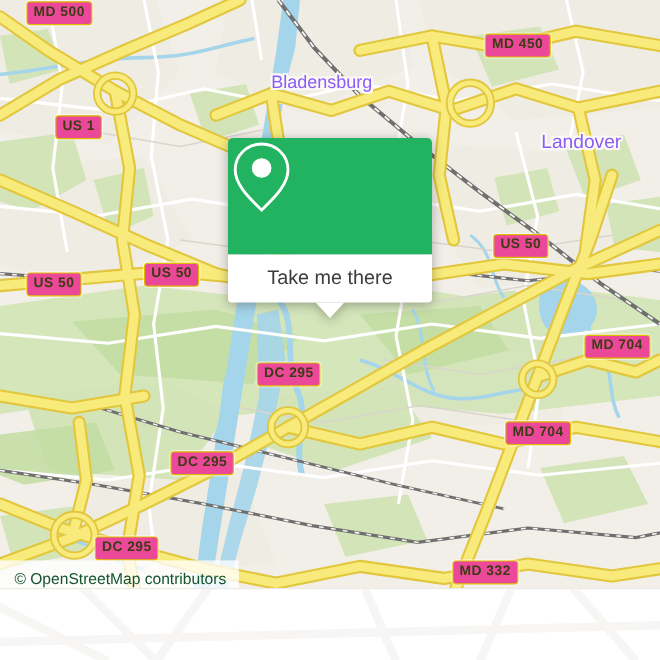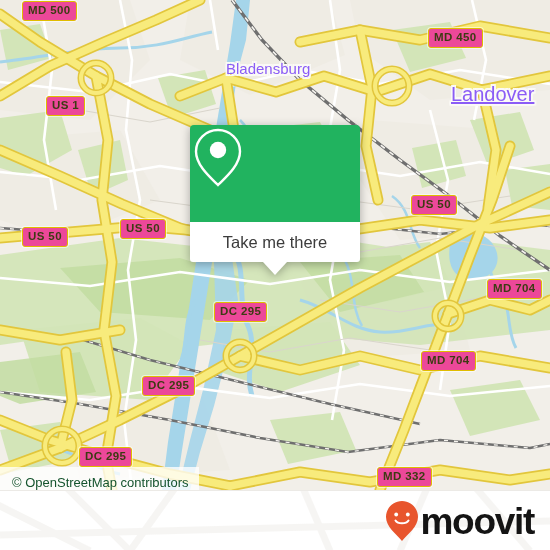--- a/index.html
+++ b/index.html
@@ -43,21 +43,21 @@
     font-size:11.5px;
     letter-spacing:.4px;
     line-height:1;
     padding:3px 5px 3.5px 5px;
     white-space:nowrap;
     box-shadow:0 0 0 1px rgba(255,255,255,.55);
   }
 
   
   .card{
-    position:absolute;left:190px;top:125px;width:170px;
+    position:absolute;left:190px;top:115px;width:170px;
     filter:drop-shadow(0 2px 5px rgba(0,0,0,.30));
   }
   .card-top{
     background:#21b35f;
     border-radius:4px 4px 0 0;
     height:97px;
     display:flex;align-items:center;justify-content:center;
   }
   .card-btn{
     background:#ffffff;
@@ -282,24 +282,24 @@
           <circle cx="96" cy="78" r="15"></circle>
           <circle cx="392" cy="86" r="17"></circle>
           <circle cx="240" cy="356" r="14"></circle>
           <circle cx="62" cy="446" r="17"></circle>
           <circle cx="448" cy="316" r="13"></circle>
         </g>
       </g>
     </svg>
 
     <div class="place-label" style="left:226px;top:60px;font-size:15px;">Bladensburg</div>
-    <div class="place-label" style="left:451px;top:83px;font-size:20px;text-decoration:underline;">Landover</div>
+    <div class="place-label" style="left:451px;top:110px;font-size:16px;">Landover</div>
 
     <div class="shield" style="left:22px;top:1px;">MD 500</div>
-    <div class="shield" style="left:428px;top:28px;">MD 450</div>
+    <div class="shield" style="left:404px;top:28px;">MD 450</div>
     <div class="shield" style="left:46px;top:96px;">US 1</div>
     <div class="shield" style="left:120px;top:219px;">US 50</div>
     <div class="shield" style="left:22px;top:227px;">US 50</div>
     <div class="shield" style="left:411px;top:195px;">US 50</div>
     <div class="shield" style="left:487px;top:279px;">MD 704</div>
     <div class="shield" style="left:214px;top:302px;">DC 295</div>
     <div class="shield" style="left:142px;top:376px;">DC 295</div>
     <div class="shield" style="left:79px;top:447px;">DC 295</div>
     <div class="shield" style="left:421px;top:351px;">MD 704</div>
     <div class="shield" style="left:377px;top:467px;">MD 332</div>
@@ -323,24 +323,15 @@
       <g stroke="#e3e0da" fill="none" stroke-width="7">
         <path d="M-10,10 L90,60"></path>
         <path d="M60,-10 L130,60"></path>
         <path d="M180,-10 L130,60"></path>
         <path d="M300,-10 L330,60"></path>
         <path d="M430,-10 L400,60"></path>
         <path d="M470,-10 L530,60"></path>
         <path d="M0,44 L550,30"></path>
       </g>
     </svg>
-    <div class="brand">
-      <svg width="34" height="42" viewBox="0 0 34 42">
-        <path d="M17 1 C8.2 1 1 8.2 1 17 C1 26.4 11 34 17 41 C23 34 33 26.4 33 17 C33 8.2 25.8 1 17 1 Z" fill="#e8552d"></path>
-        <circle cx="11.2" cy="14.5" r="1.9" fill="#ffffff"></circle>
-        <circle cx="22.8" cy="14.5" r="1.9" fill="#ffffff"></circle>
-        <path d="M10.5 20.5 C12.8 24.2 21.2 24.2 23.5 20.5" fill="none" stroke="#ffffff" stroke-width="2" stroke-linecap="round"></path>
-      </svg>
-      <div class="brand-word">moovit</div>
-    </div>
   </div>
 
 </div>
 
 </body></html>

